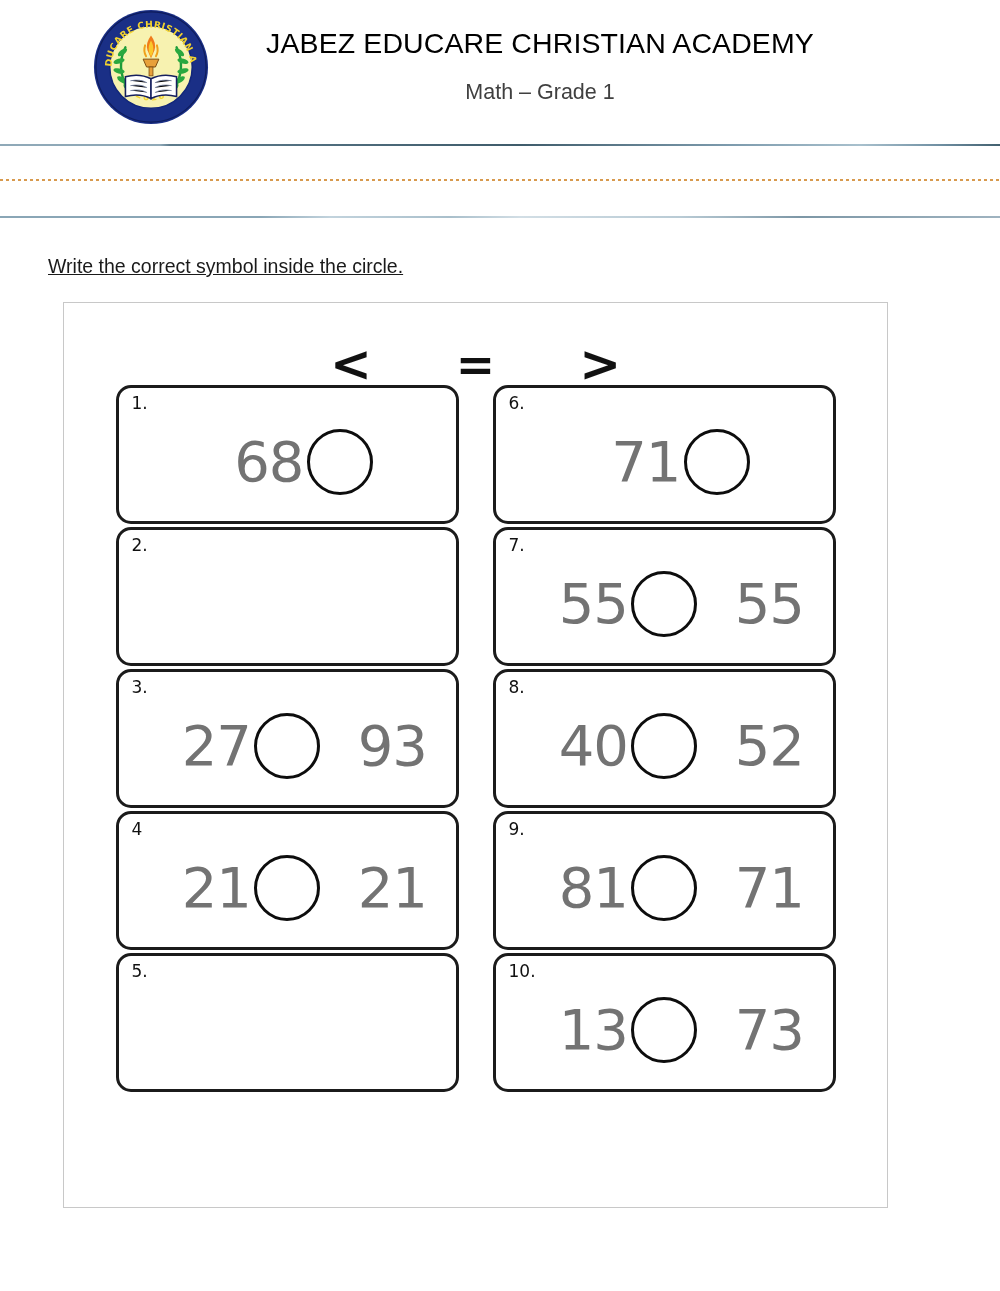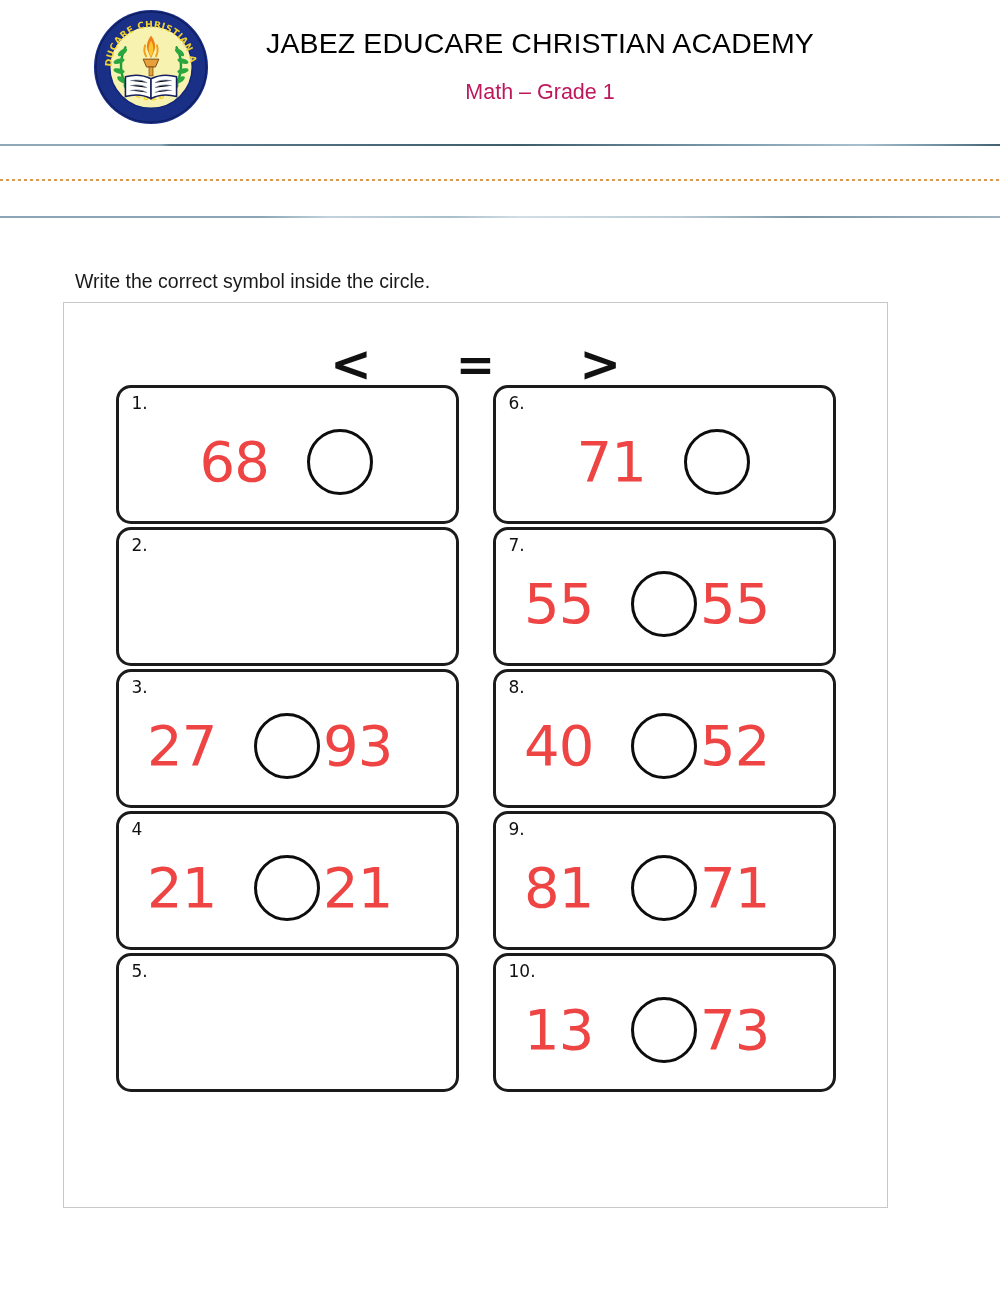--- a/index.html
+++ b/index.html
@@ -40,21 +40,21 @@
   }
   .school-name {
     font-size: 28.5px;
     letter-spacing: 0.1px;
     color: #000000;
     line-height: 1.18;
     white-space: nowrap;
   }
   .subject-line {
     font-size: 21.5px;
-    color: #be185d;
+    color: #404040;
     line-height: 1.35;
     margin-top: 17px;
   }
 
   
   .divider-zone { position: relative; height: 110px; }
   .rule {
     position: absolute;
     left: 0;
     width: 100%;
@@ -79,25 +79,26 @@
     height: 2px;
     background: linear-gradient(to right,
         #8aa6b6 0%, #8aa6b6 26%,
         #c2d3dd 33%, #a9bfcb 45%,
         #d2dee5 52%, #b9cbd5 68%,
         #7d97a6 80%, #9fb3c0 100%);
   }
 
   
   .instruction {
-    margin: 15px;
-    padding: 27px 0 0 60px;
+    margin: 0;
+    padding: 27px 0 0 48px;
     font-size: 19.5px;
     color: #1a1a1a;
     line-height: 1.2;
+    text-decoration: underline;
   }
 
   
   .sheet {
     position: absolute;
     left: 63px;
     top: 302px;
     width: 825px;
     height: 906px;
     border: 1.4px solid #c8c8c8;
@@ -163,25 +164,25 @@
     display: flex;
     align-items: center;
     justify-content: center;
     gap: 1px;
     margin-top: 14px;
   }
   .operand {
     font-family: "DejaVu Sans", sans-serif;
     font-size: 56px;
     font-weight: 400;
-    color: #ef4444;
+    color: #737373;
     line-height: 1;
     letter-spacing: -1px;
     min-width: 104px;
-    text-align: left;
+    text-align: right;
   }
   .answer-circle {
     width: 66px;
     height: 66px;
     border: 3.6px solid #0d0d0d;
     border-radius: 50%;
     box-sizing: border-box;
     flex: 0 0 66px;
     margin: 0 2px;
   }

